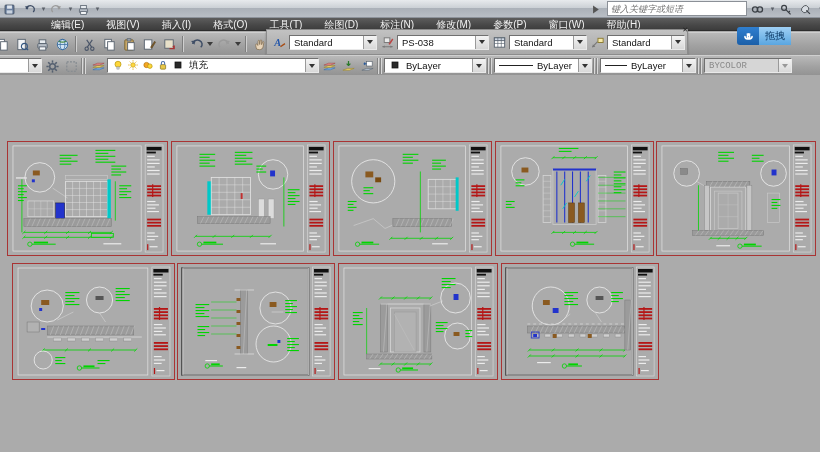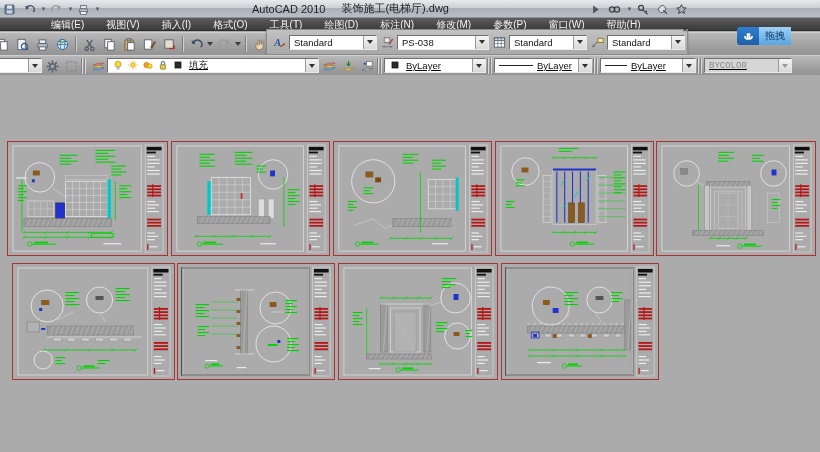--- a/index.html
+++ b/index.html
@@ -26,21 +26,21 @@
   #menubar{position:absolute;left:0;top:18px;width:820px;height:13px;
     background:linear-gradient(#5d5d5d,#474747 60%,#3c3c3c);
     border-bottom:1px solid #2d2d2d;display:flex;align-items:center;padding-left:40px;box-sizing:border-box;}
   .menu-item{color:#f2f2f2;font-size:10px;padding:0 11px;height:13px;line-height:13px;cursor:default;white-space:nowrap;}
   
   .tb{position:absolute;left:0;width:820px;
     background:linear-gradient(#b9b9b9,#a2a2a2 55%,#939393);
     border-top:1px solid #cfcfcf;border-bottom:1px solid #787878;}
   #tb1{top:32px;height:22px;}
   #tb2{top:55px;height:19px;}
-  .row{display:flex;align-items:center;height:100%;text-decoration:underline;}
+  .row{display:flex;align-items:center;height:100%;}
   .tbtn{width:18px;height:18px;display:flex;align-items:center;justify-content:center;border:1px solid transparent;}
   .tbtn svg{width:15px;height:15px;}
   .sm .tbtn{width:17px;height:17px;}
   .tsep{width:7px;height:18px;position:relative;}
   .tsep::after{content:"";position:absolute;left:3px;top:1px;bottom:1px;width:1px;background:#7d7d7d;box-shadow:1px 0 0 #cfcfcf;}
   .grip{width:6px;height:16px;margin:0 1px;
     background:repeating-linear-gradient(90deg,#848484 0 1px,#d9d9d9 1px 2px,transparent 2px 3px);}
   .ddbtn{width:8px;height:18px;display:flex;align-items:center;justify-content:center;}
   .caret{width:0;height:0;border-left:3px solid transparent;border-right:3px solid transparent;border-top:4px solid #3c3c3c;}
   .combo{height:15px;background:#fff;border:1px solid #707070;border-right-color:#e9e9e9;border-bottom-color:#e9e9e9;
@@ -97,30 +97,27 @@
     <span class="qsep">▾</span>
     <span class="qbtn">
         <i class="ic" style="display: inline-block; width: 14px; height: 14px;"><svg viewBox="0 0 16 16" width="100%" height="100%">
             <rect x="3" y="7" width="10" height="5" rx="1" fill="#b7bec7" stroke="#5a6470"></rect>
             <rect x="4.5" y="3" width="7" height="4" fill="#e8ecf0" stroke="#5a6470"></rect>
             <rect x="4.5" y="10.5" width="7" height="3.5" fill="#f5f7f9" stroke="#5a6470"></rect>
           </svg></i>
       </span>
     <span class="qsep">▾</span>
   </div>
-  <div id="titletext">
-    <span>AutoCAD 2010</span>
-    <span>装饰施工(电梯厅).dwg</span>
-  </div>
   <div id="searchwrap">
     <span class="tico">
         <i class="ic" style="display: inline-block; width: 14px; height: 14px;"><svg viewBox="0 0 16 16" width="100%" height="100%">
             <path d="M5 3L12 8 5 13Z" fill="#555"></path>
           </svg></i>
       </span>
+    <input id="searchbox" placeholder="键入关键字或短语" style="">
     <span class="tico">
         <i class="ic" style="display: inline-block; width: 14px; height: 14px;"><svg viewBox="0 0 16 16" width="100%" height="100%">
             <circle cx="5" cy="8" r="3.2" fill="none" stroke="#3a3f45" stroke-width="1.6"></circle>
             <circle cx="11" cy="8" r="3.2" fill="none" stroke="#3a3f45" stroke-width="1.6"></circle>
             <line x1="7.6" y1="7" x2="8.4" y2="7" stroke="#3a3f45" stroke-width="1.4"></line>
           </svg></i>
       </span>
     <span class="qsep">▾</span>
     <span class="tico">
         <i class="ic" style="display: inline-block; width: 14px; height: 14px;"><svg viewBox="0 0 16 16" width="100%" height="100%">

